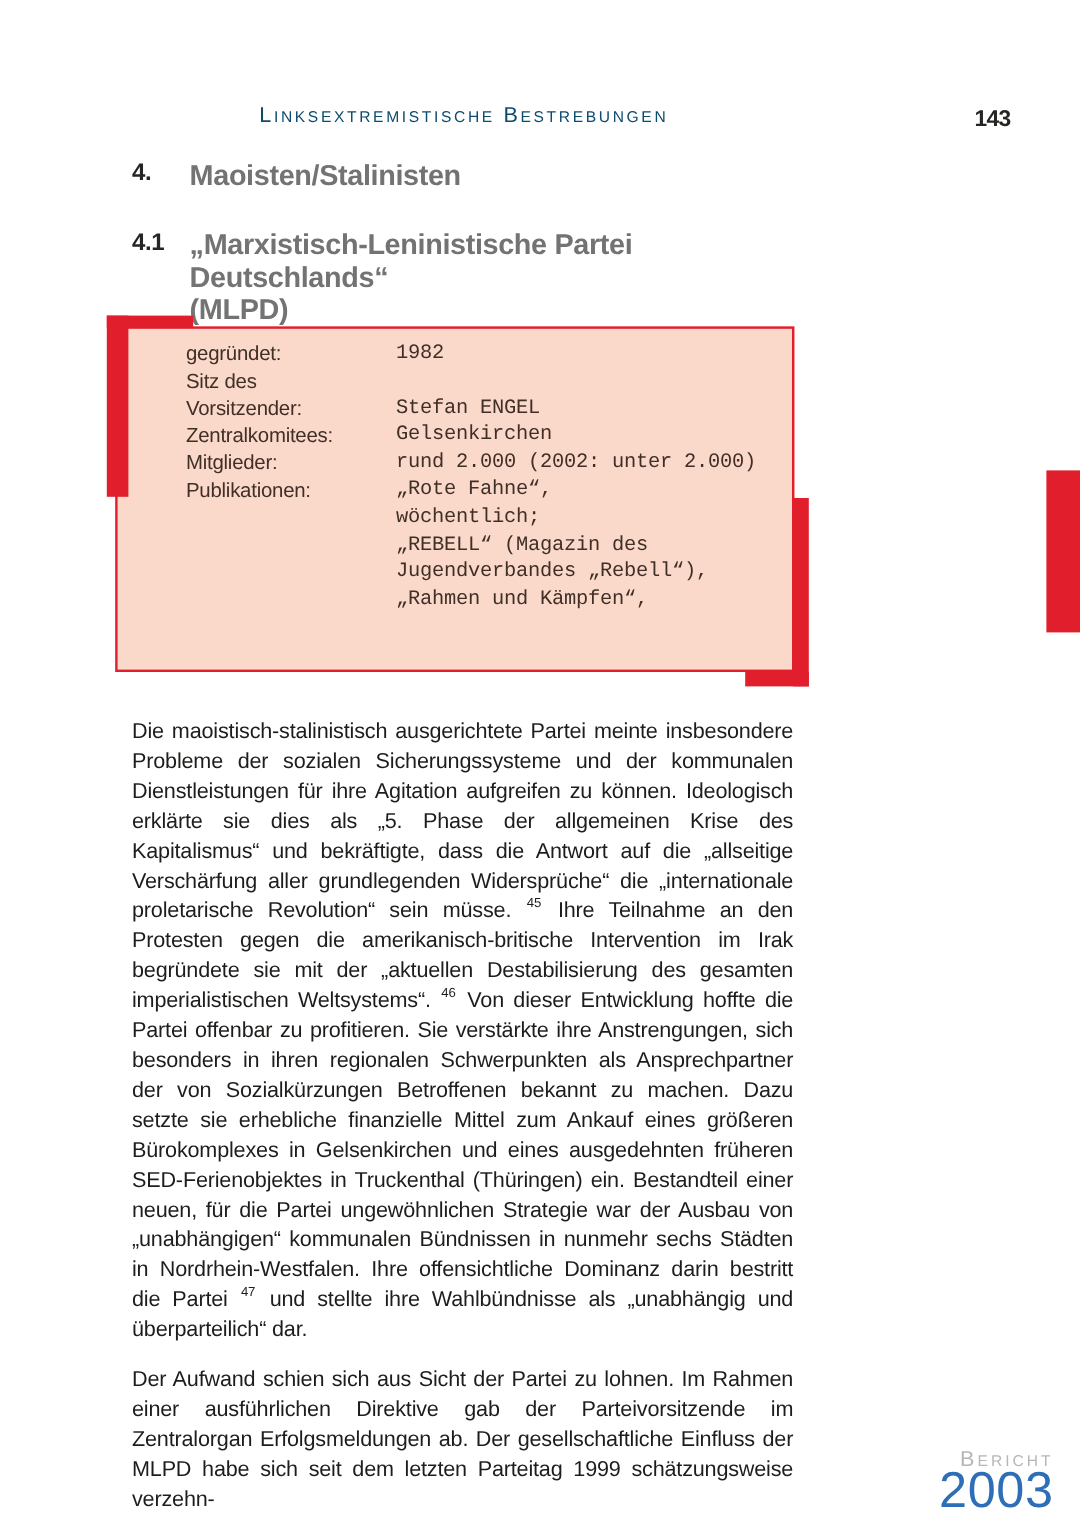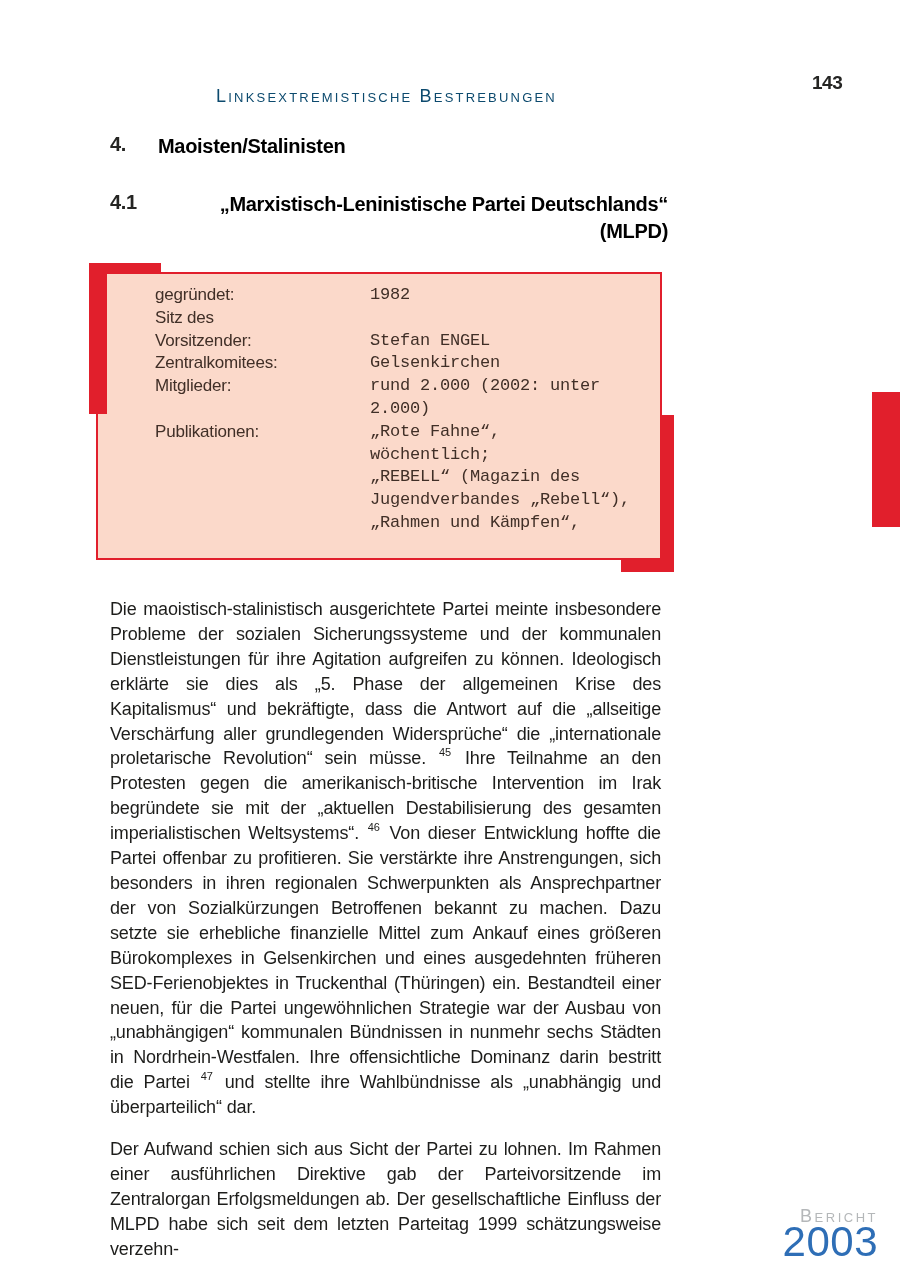--- a/index.html
+++ b/index.html
@@ -19,39 +19,39 @@
   }
   .abs{position:absolute;}
 
   
   .header-title{
     top:86px;left:110px;width:553px;text-align:center;
     font-variant:small-caps;letter-spacing:2.2px;
     font-size:18px;color:#0c4a6e;
   }
   .page-number{
-    top:72px;left:812px;width:60px;
+    top:89px;left:812px;width:60px;
     font-weight:700;font-size:19px;letter-spacing:-0.5px;color:#252523;
   }
 
   
   .h-num{left:110px;font-weight:700;font-size:20px;letter-spacing:-0.3px;color:#252523;}
-  .h-title{left:158px;font-weight:700;font-size:20px;letter-spacing:-0.3px;color:#000000;line-height:27px;}
+  .h-title{left:158px;font-weight:700;font-size:24px;letter-spacing:-0.3px;color:#737373;line-height:27px;}
   .h1-row{top:133px;}
-  .h2-row{top:191px;text-align:right;}
+  .h2-row{top:191px;}
   .h-title{width:510px;}
 
   
   .infobox{
     left:96px;top:272px;width:566px;height:288px;
     background:var(--box-fill);
     border:2px solid var(--accent-red);
     padding:10px 10px 0 57px;
   }
-  .ib-row{display:flex;line-height:22.8px;font-size:17px;letter-spacing:-0.2px;color:var(--box-ink);gap:40px;}
+  .ib-row{display:flex;line-height:22.8px;font-size:17px;letter-spacing:-0.2px;color:var(--box-ink);}
   .ib-label{width:175px;flex:none;}
   .ib-value{flex:1;font-family:Liberation Mono, monospace;}
 
   
   .bar{background:var(--accent-red);}
   .acc-tl-v{left:89px;top:263px;width:18px;height:151px;}
   .acc-tl-h{left:89px;top:263px;width:72px;height:10px;}
   .acc-br-v{left:661px;top:415px;width:13px;height:157px;}
   .acc-br-h{left:621px;top:560px;width:53px;height:12px;}
   .edge-bar{left:872px;top:392px;width:28px;height:135px;}

